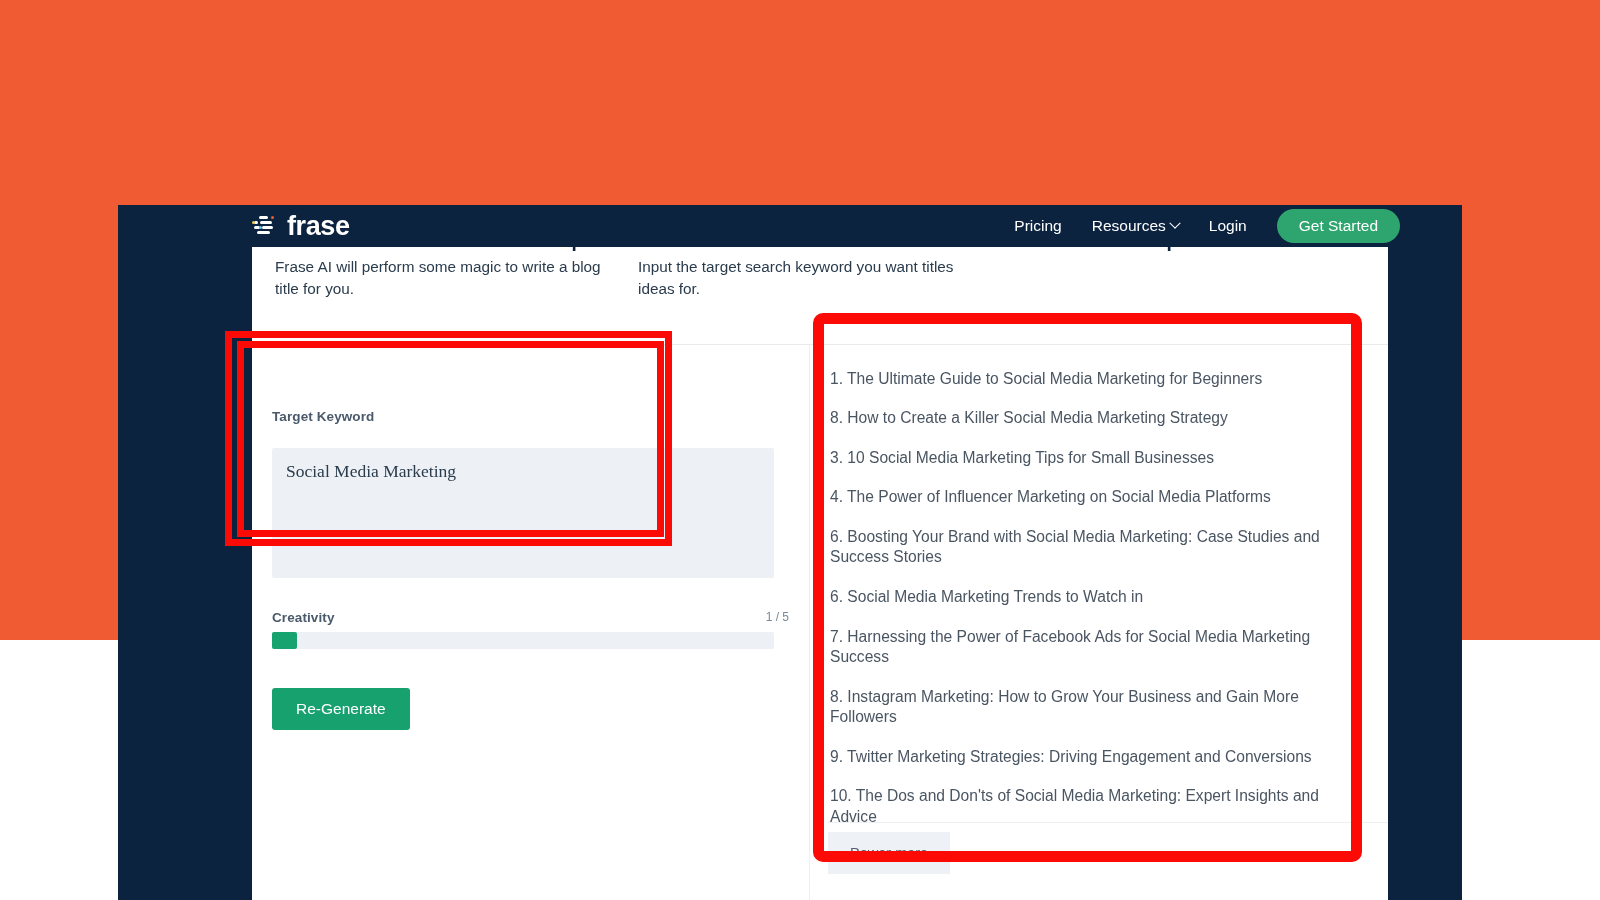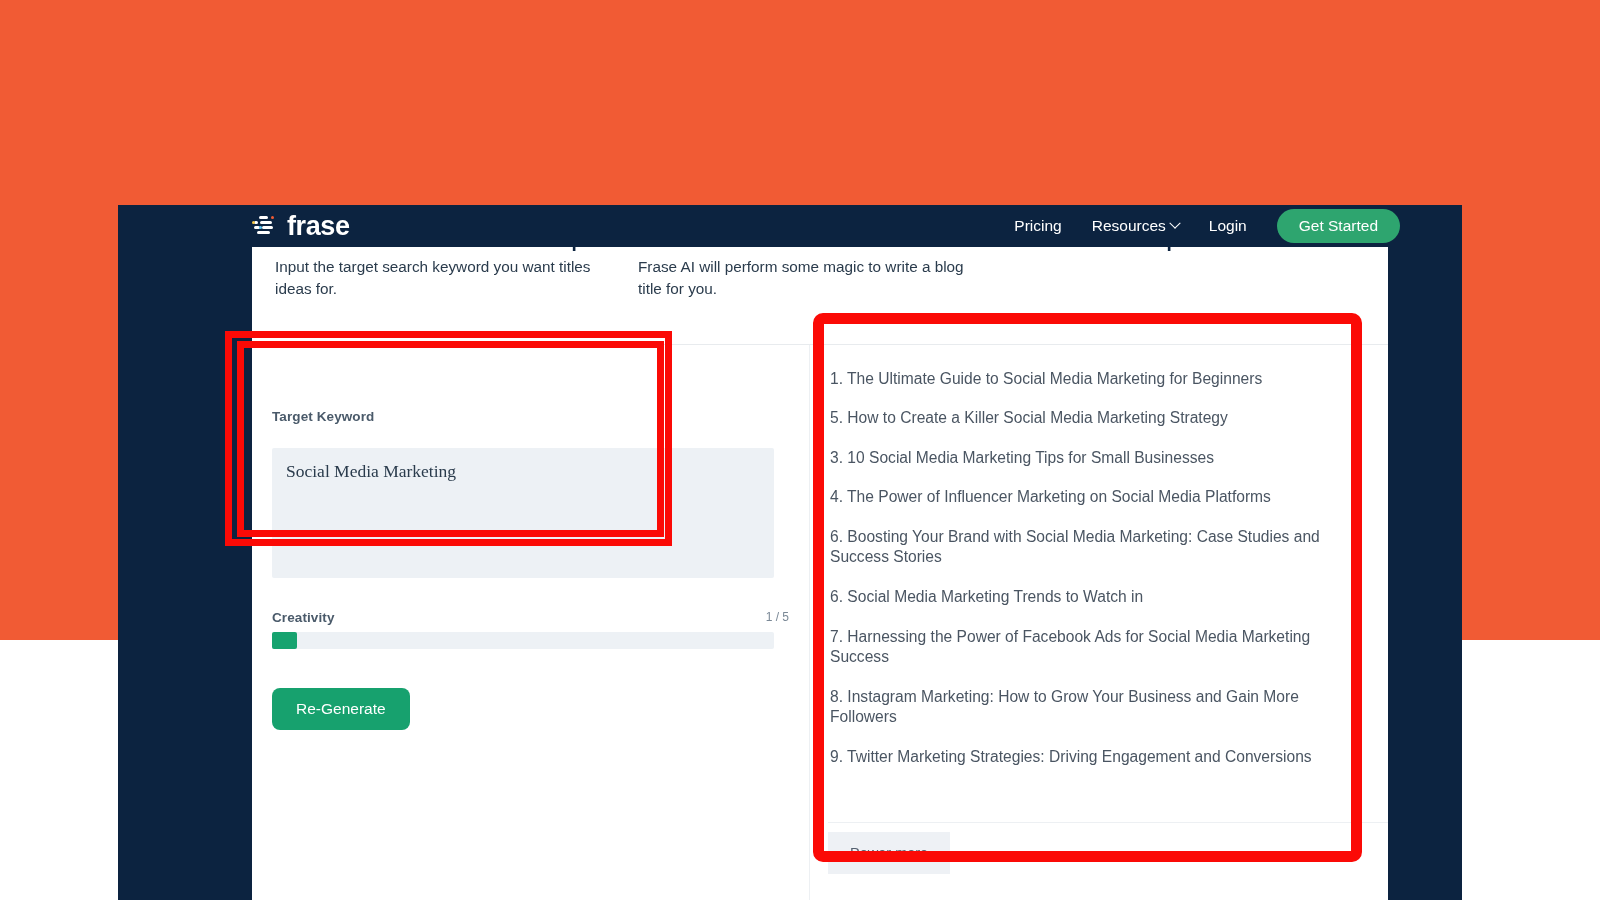--- a/index.html
+++ b/index.html
@@ -238,21 +238,21 @@
     width: 5%;
   }
 
   #regenerate-button {
     position: absolute;
     left: 20px;
     top: 343px;
     background: #17A16E;
     color: #ffffff;
     border: none;
-    border-radius: 8px;
+    border-radius: 3px;
     padding: 13px 24px;
     font-size: 15.5px;
     font-family: inherit;
     cursor: pointer;
     line-height: 1;
   }
 
   
   #results-panel {
     position: absolute;
@@ -376,24 +376,24 @@
 
     <div id="content-card">
 
       <div id="heading-sliver">
         <span style="left:290px;">Step 1</span>
         <span style="left:885px;">Step 3</span>
       </div>
 
       <div id="steps-row">
         <div class="step-col">
+          <div class="step-desc">Frase AI will perform some magic to write a blog title for you.</div>
+        </div>
+        <div class="step-col">
           <div class="step-desc">Input the target search keyword you want titles ideas for.</div>
-        </div>
-        <div class="step-col">
-          <div class="step-desc">Frase AI will perform some magic to write a blog title for you.</div>
         </div>
       </div>
 
       <div id="steps-divider"></div>
 
       <div id="form-panel">
 
         <div class="field-label" id="label-target-keyword">Target Keyword</div>
 
         <textarea id="target-keyword-input" placeholder="Enter your target keyword" style="">Social Media Marketing</textarea>
@@ -404,28 +404,29 @@
         <div id="creativity-slider">
           <div id="creativity-slider-fill" style="width: 5%; background: rgb(22, 163, 111);"></div>
         </div>
 
         <button id="regenerate-button" style="background: rgb(23, 161, 110);">Re-Generate</button>
       </div>
 
       <div id="results-panel">
         <div id="results-list">
             <div class="result-item">1. The Ultimate Guide to Social Media Marketing for Beginners</div>
-            <div class="result-item">5. How to Create a Killer Social Media Marketing Strategy</div>
+            <div class="result-item">8. How to Create a Killer Social Media Marketing Strategy</div>
             <div class="result-item">3. 10 Social Media Marketing Tips for Small Businesses</div>
             <div class="result-item">4. The Power of Influencer Marketing on Social Media Platforms</div>
             <div class="result-item">6. Boosting Your Brand with Social Media Marketing: Case Studies and Success Stories</div>
             <div class="result-item">6. Social Media Marketing Trends to Watch in</div>
             <div class="result-item">7. Harnessing the Power of Facebook Ads for Social Media Marketing Success</div>
             <div class="result-item">8. Instagram Marketing: How to Grow Your Business and Gain More Followers</div>
             <div class="result-item">9. Twitter Marketing Strategies: Driving Engagement and Conversions</div>
+            <div class="result-item">10. The Dos and Don'ts of Social Media Marketing: Expert Insights and Advice</div>
           </div>
         <div id="results-footer-divider"></div>
         <button id="load-more-button">Power more</button>
       </div>
 
     </div>
   </div>
 
   <div class="annot" id="annot-left-outer" style="border-color: rgb(251, 10, 6);"></div>
   <div class="annot" id="annot-left-inner" style="border-color: rgb(251, 10, 6);"></div>

